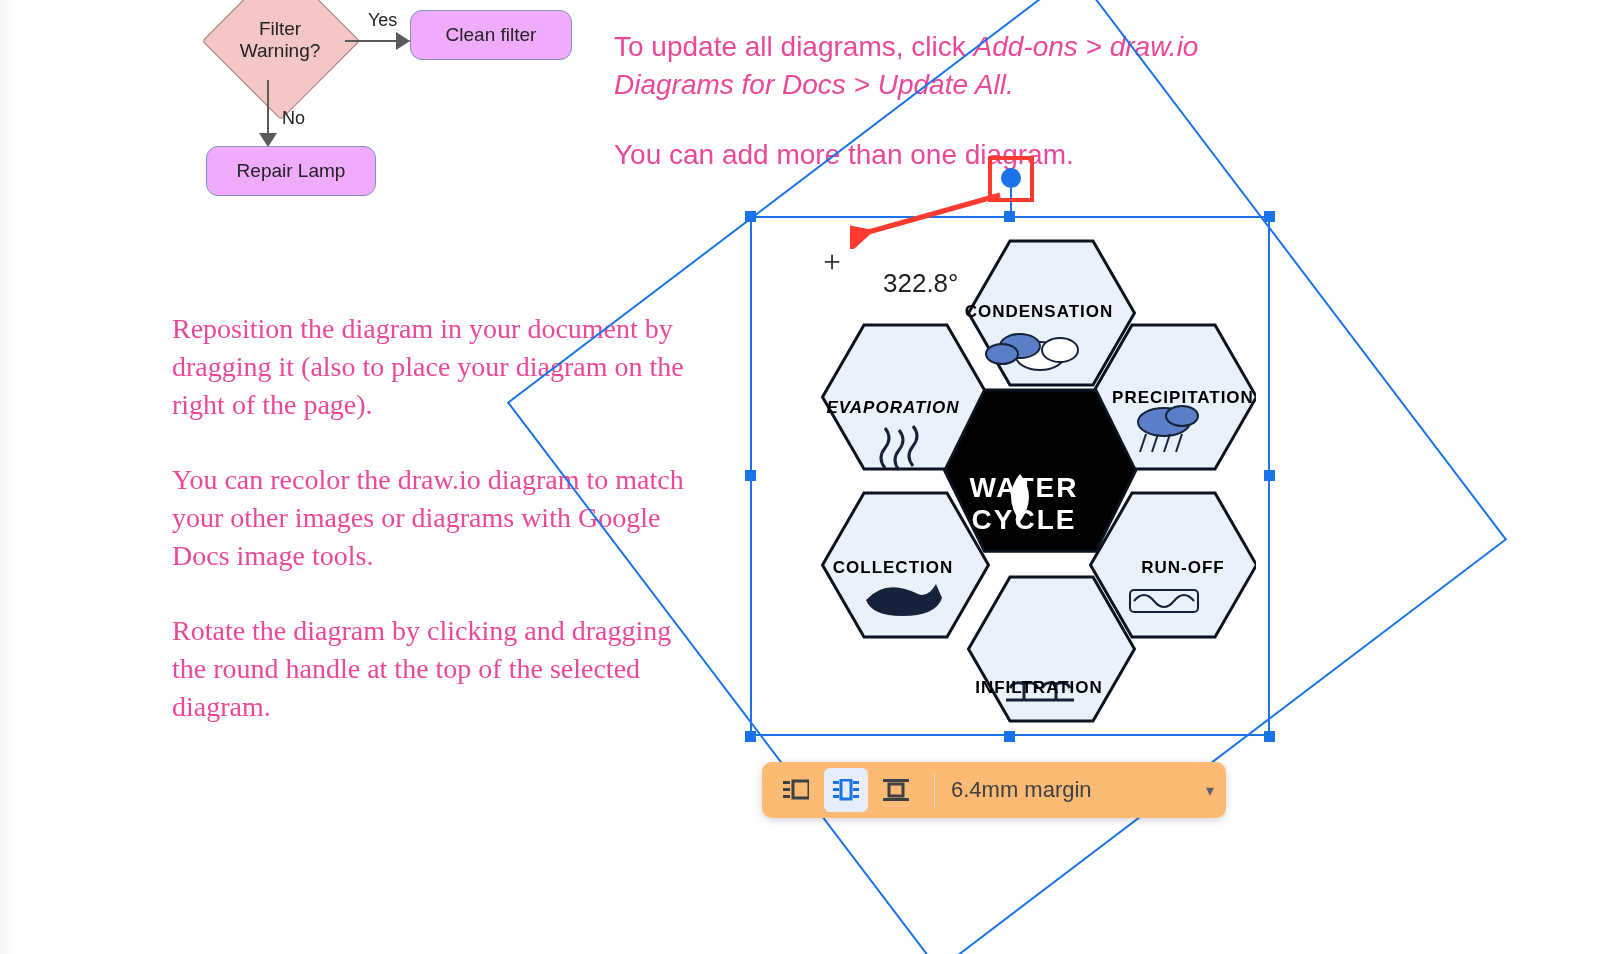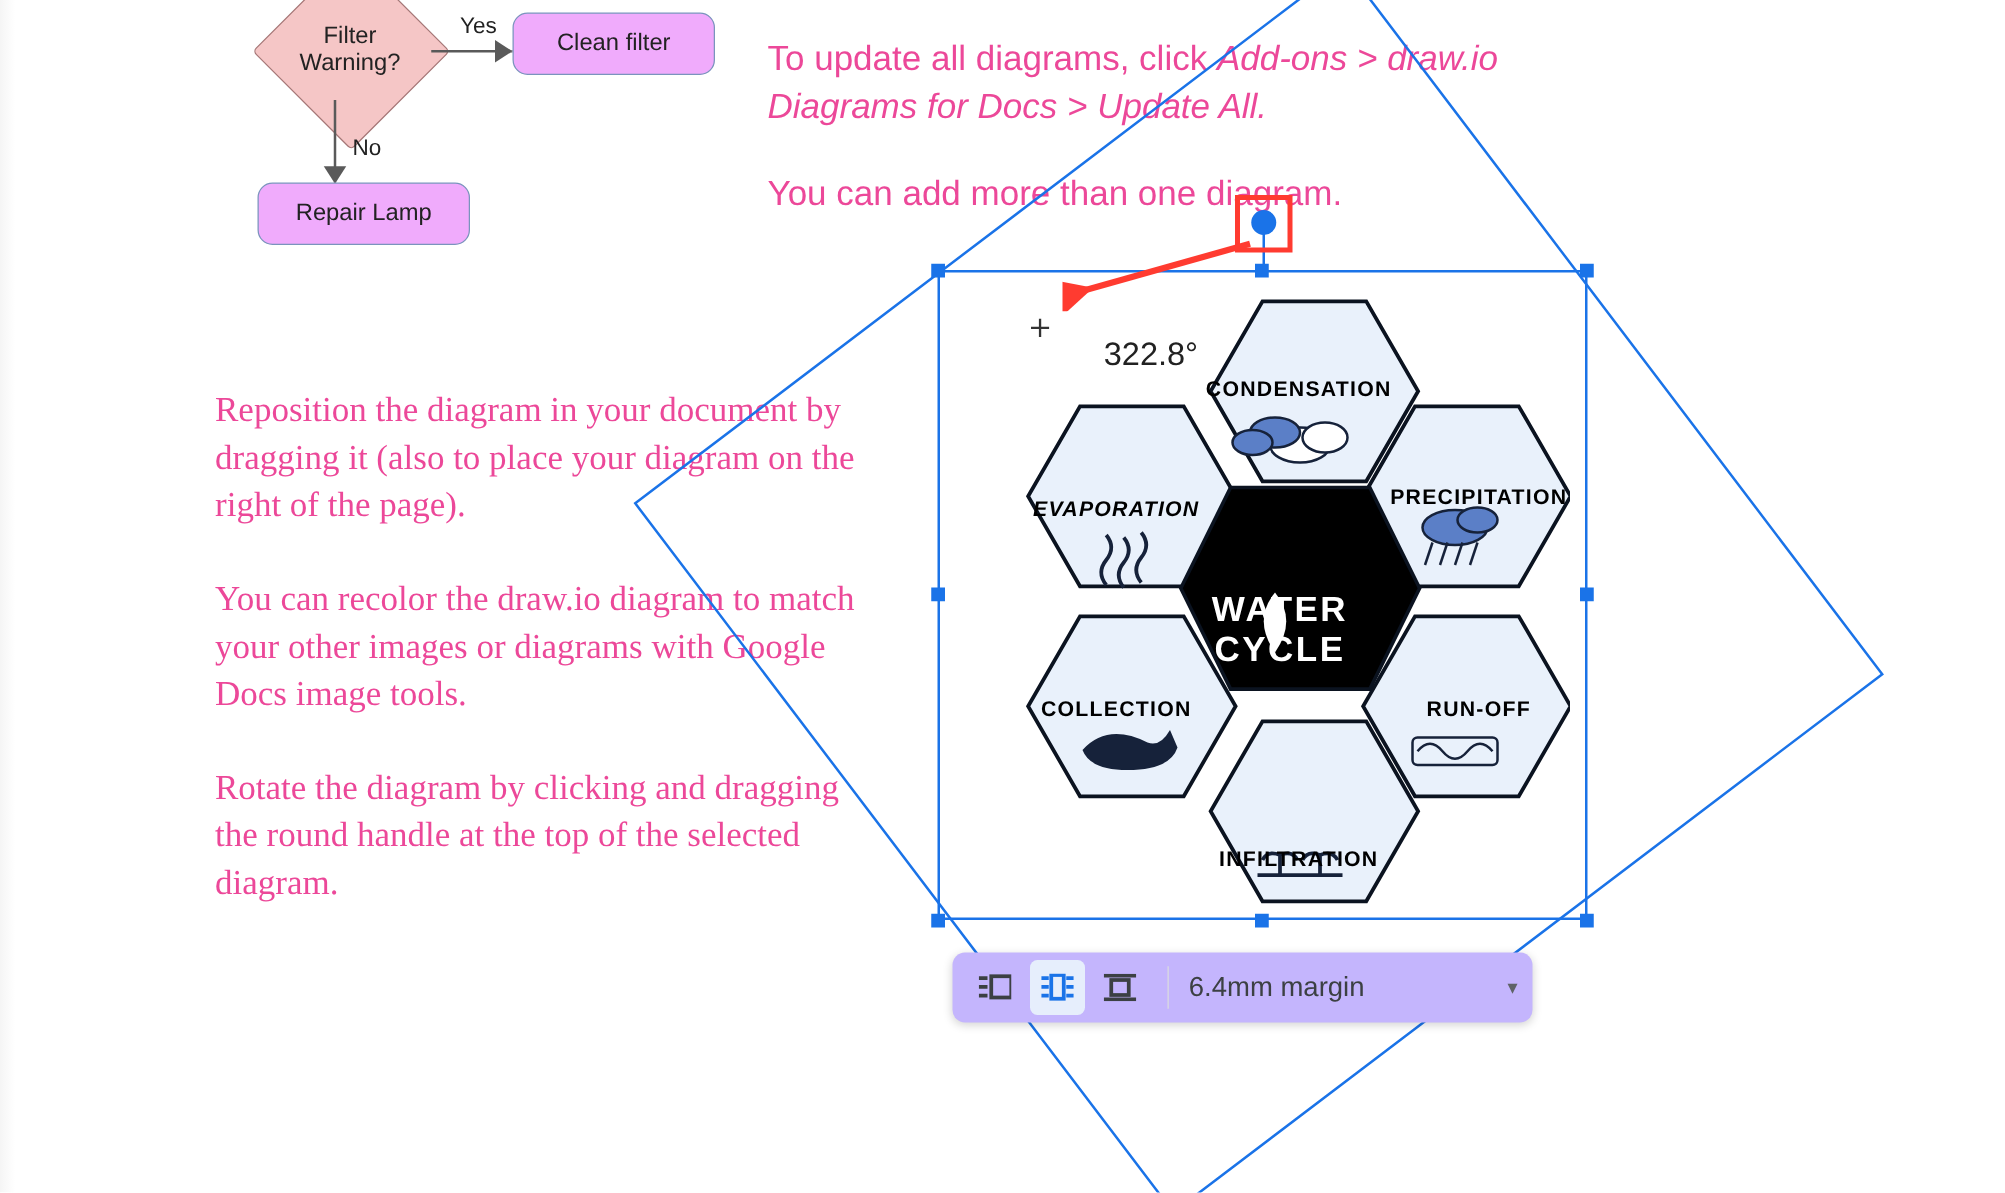--- a/index.html
+++ b/index.html
@@ -45,21 +45,21 @@
   .angle-lbl { position:absolute; left:90px; top:64px; font-size:26px; font-weight:500;margin-left:43px;}
   .plus-cursor{ position:absolute; left:68px; top:38px; font-size:28px; color:#333; font-weight:300;}
 
   .rot-box { position:absolute; left:-100px; top:-90px; width:714px; height:714px; border:2px solid #1a73e8; transform:rotate(-37.2deg); box-sizing:border-box;}
 
   .hexcycle { position:absolute; left:14px; top:18px; width:492px; height:510px; }
   .hexlabel{ position:absolute; font-size:17px; font-weight:700; letter-spacing:1px; text-align:center; color:#000;}
   .hexlabel.center{ color:#fff; font-size:28px; letter-spacing:2px;}
 
   
-  .imgtoolbar{ position:absolute; left:762px; top:762px; width:440px; height:56px; border-radius:10px; background:#c4b5fd; box-shadow:0 2px 8px rgba(0,0,0,.18); display:flex; align-items:center; padding:0 12px; gap:6px;}
+  .imgtoolbar{ position:absolute; left:762px; top:762px; width:440px; height:56px; border-radius:10px; background:#fdba74; box-shadow:0 2px 8px rgba(0,0,0,.18); display:flex; align-items:center; padding:0 12px; gap:6px;}
   .tb-btn{ width:44px; height:44px; border-radius:6px; display:flex; align-items:center; justify-content:center;}
   .tb-btn.active{ background:#e6eefc;}
   .tb-sep{ width:1px; height:34px; background:#dadce0; margin:0 10px;}
   .margin-txt{ font-size:22px; color:#3c4043; flex:1;}
   .caret{ color:#5f6368;}
 
   
   .ruler{position:absolute;left:0;top:0;width:12px;height:954px;background:linear-gradient(to right,#f5f5f5,#fff);} 
 </style>
 </head>

